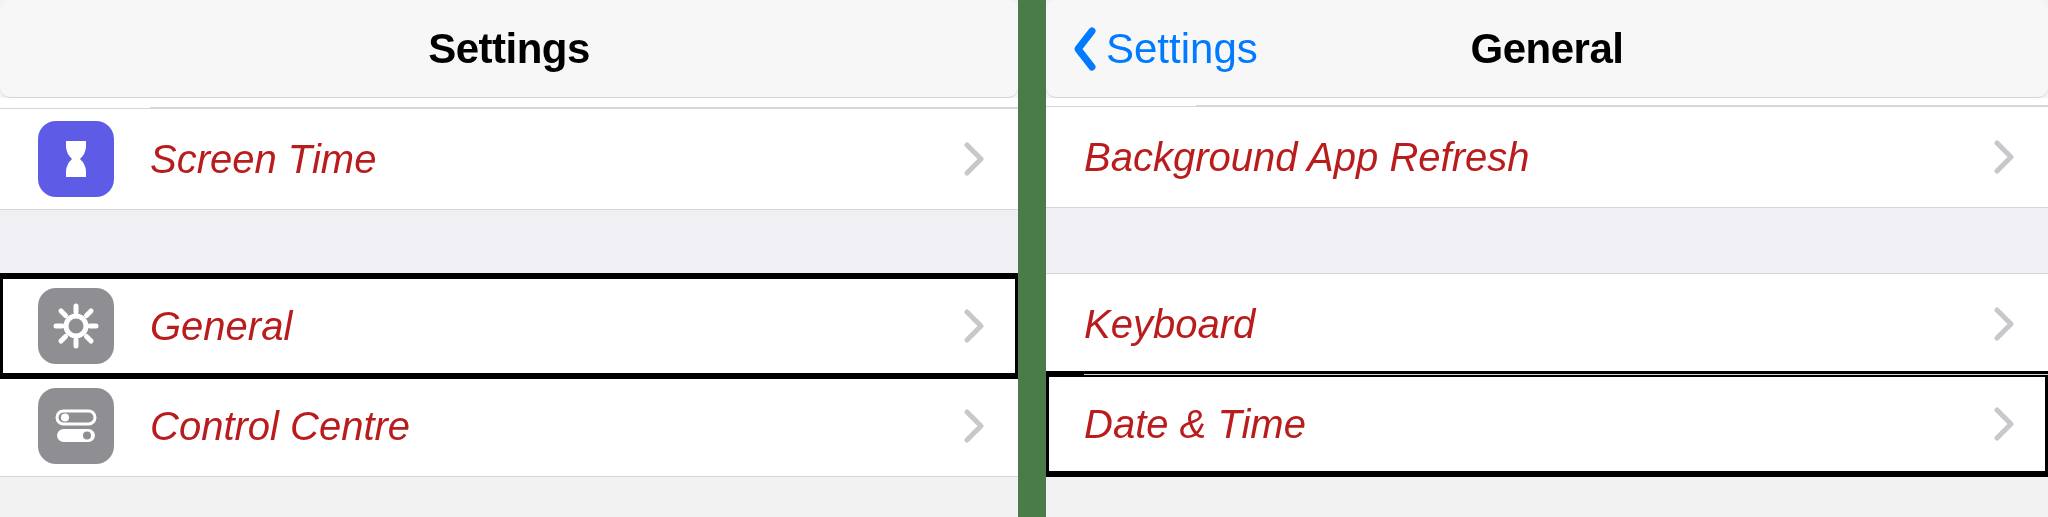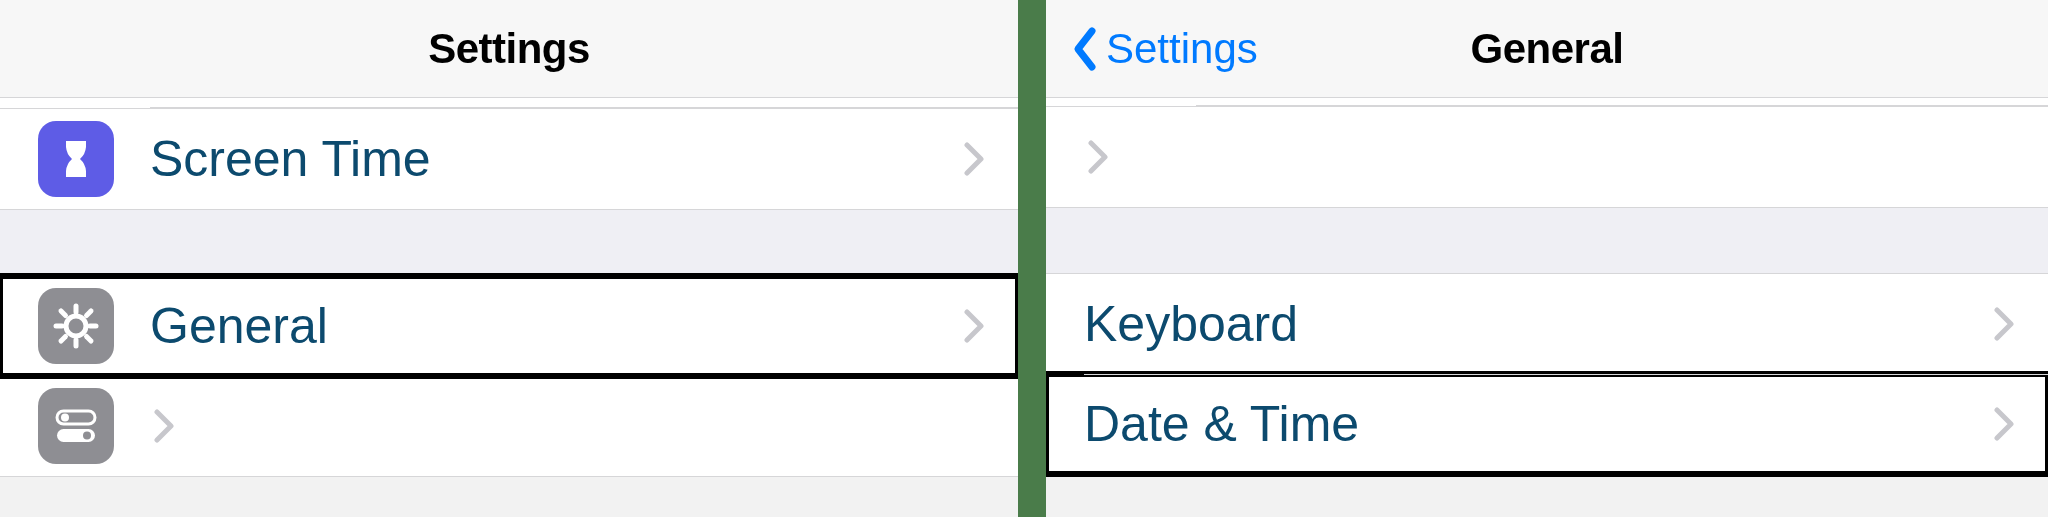--- a/index.html
+++ b/index.html
@@ -21,20 +21,21 @@
   .panel-right { width: 1002px; }
 
   .navbar {
     height: 98px;
     background: #f7f7f7;
     border-bottom: 1px solid #d6d6d8;
     display: flex;
     align-items: center;
     justify-content: center;
     position: relative;
+    border-radius: 10px;
   }
   .navbar-title {
     font-size: 42px;
     font-weight: 700;
     color: #000;
     letter-spacing: -0.5px;
   }
   .back-button {
     position: absolute;
     left: 20px;
@@ -99,22 +100,23 @@
     height: 76px;
     border-radius: 18px;
     margin-right: 36px;
     display: flex;
     align-items: center;
     justify-content: center;
     flex-shrink: 0;
   }
   .row-label {
     flex: 1;
-    font-size: 50px;
-    color: #0c4a6e;
+    font-size: 40px;
+    color: #b91c1c;
+    font-style: italic;
   }
   .chevron {
     width: 28px;
     height: 42px;
     display: flex;
     align-items: center;
     justify-content: center;
   }
   .chevron svg { display: block; }
 
@@ -199,20 +201,21 @@
       </div>
       <div class="row">
         <div class="row-icon icon-gray">
           <svg width="50" height="50" viewBox="0 0 50 50">
             <rect x="6" y="10" width="38" height="13" rx="6.5" fill="none" stroke="#fff" stroke-width="3"></rect>
             <circle cx="14" cy="16.5" r="4" fill="#fff"></circle>
             <rect x="6" y="28" width="38" height="13" rx="6.5" fill="#fff"></rect>
             <circle cx="36" cy="34.5" r="4" fill="#8e8e93"></circle>
           </svg>
         </div>
+        <div class="row-label">Control Centre</div>
         <div class="chevron">
           <svg width="20" height="34" viewBox="0 0 20 34">
               <polyline points="3,3 17,17 3,31" fill="none" stroke="#c7c7cc" stroke-width="5" stroke-linecap="round" stroke-linejoin="round"></polyline>
             </svg>
         </div>
       </div>
     </div>
 
   </div>
 </div>
@@ -230,20 +233,21 @@
       <span>Settings</span>
     </div>
     <div class="navbar-title">General</div>
   </div>
   <div class="content">
 
     <div class="partial-top-bg" style="height:8px"></div>
 
     <div class="group">
       <div class="row row-noicon">
+        <div class="row-label">Background App Refresh</div>
         <div class="chevron">
           <svg width="20" height="34" viewBox="0 0 20 34">
               <polyline points="3,3 17,17 3,31" fill="none" stroke="#c7c7cc" stroke-width="5" stroke-linecap="round" stroke-linejoin="round"></polyline>
             </svg>
         </div>
       </div>
     </div>
 
     <div class="spacer"></div>
 

